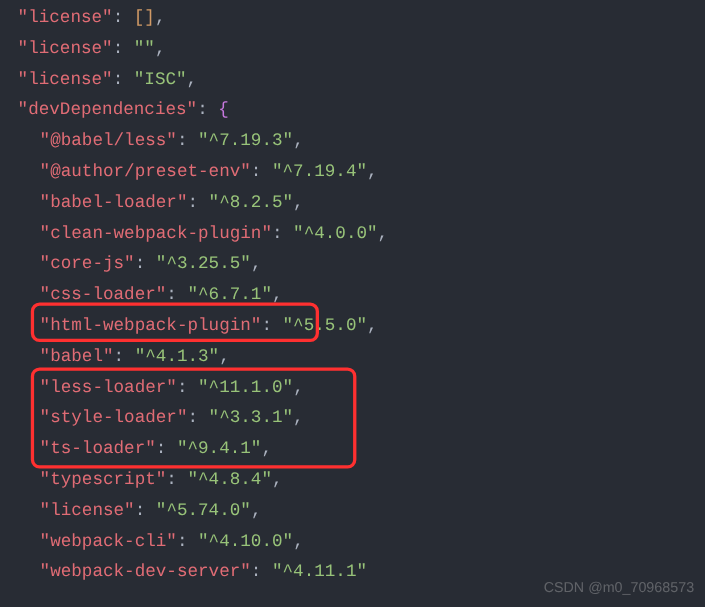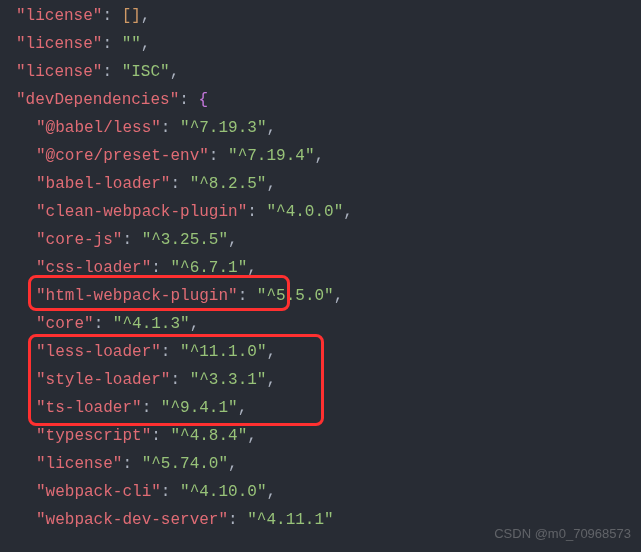--- a/index.html
+++ b/index.html
@@ -73,27 +73,27 @@
 
 <div class="line indent1"><span class="key">"<span>license</span>"</span><span class="punct">: </span><span class="bracket">[]</span><span class="punct">,</span></div>
 
 <div class="line indent1"><span class="key">"<span>license</span>"</span><span class="punct">: </span><span class="string">""</span><span class="punct">,</span></div>
 
 <div class="line indent1"><span class="key">"<span>license</span>"</span><span class="punct">: </span><span class="string">"ISC"</span><span class="punct">,</span></div>
 
 <div class="line indent1"><span class="key">"<span>devDependencies</span>"</span><span class="punct">: </span><span class="brace">{</span></div>
 
 <div class="line indent2"><span class="key">"<span>@babel/less</span>"</span><span class="punct">: </span><span class="string">"<span>^7.19.3</span>"</span><span class="punct">,</span></div>
-<div class="line indent2"><span class="key">"<span>@core/preset-env</span>"</span><span class="punct">: </span><span class="string">"<span>^7.19.4</span>"</span><span class="punct">,</span></div>
+<div class="line indent2"><span class="key">"<span>@author/preset-env</span>"</span><span class="punct">: </span><span class="string">"<span>^7.19.4</span>"</span><span class="punct">,</span></div>
 <div class="line indent2"><span class="key">"<span>babel-loader</span>"</span><span class="punct">: </span><span class="string">"<span>^8.2.5</span>"</span><span class="punct">,</span></div>
 <div class="line indent2"><span class="key">"<span>clean-webpack-plugin</span>"</span><span class="punct">: </span><span class="string">"<span>^4.0.0</span>"</span><span class="punct">,</span></div>
 <div class="line indent2"><span class="key">"<span>core-js</span>"</span><span class="punct">: </span><span class="string">"<span>^3.25.5</span>"</span><span class="punct">,</span></div>
 <div class="line indent2"><span class="key">"<span>css-loader</span>"</span><span class="punct">: </span><span class="string">"<span>^6.7.1</span>"</span><span class="punct">,</span></div>
 <div class="line indent2"><span class="key">"<span>html-webpack-plugin</span>"</span><span class="punct">: </span><span class="string">"<span>^5.5.0</span>"</span><span class="punct">,</span></div>
-<div class="line indent2"><span class="key">"<span>core</span>"</span><span class="punct">: </span><span class="string">"<span>^4.1.3</span>"</span><span class="punct">,</span></div>
+<div class="line indent2"><span class="key">"<span>babel</span>"</span><span class="punct">: </span><span class="string">"<span>^4.1.3</span>"</span><span class="punct">,</span></div>
 <div class="line indent2"><span class="key">"<span>less-loader</span>"</span><span class="punct">: </span><span class="string">"<span>^11.1.0</span>"</span><span class="punct">,</span></div>
 <div class="line indent2"><span class="key">"<span>style-loader</span>"</span><span class="punct">: </span><span class="string">"<span>^3.3.1</span>"</span><span class="punct">,</span></div>
 <div class="line indent2"><span class="key">"<span>ts-loader</span>"</span><span class="punct">: </span><span class="string">"<span>^9.4.1</span>"</span><span class="punct">,</span></div>
 <div class="line indent2"><span class="key">"<span>typescript</span>"</span><span class="punct">: </span><span class="string">"<span>^4.8.4</span>"</span><span class="punct">,</span></div>
 <div class="line indent2"><span class="key">"<span>license</span>"</span><span class="punct">: </span><span class="string">"<span>^5.74.0</span>"</span><span class="punct">,</span></div>
 <div class="line indent2"><span class="key">"<span>webpack-cli</span>"</span><span class="punct">: </span><span class="string">"<span>^4.10.0</span>"</span><span class="punct">,</span></div>
 <div class="line indent2"><span class="key">"<span>webpack-dev-server</span>"</span><span class="punct">: </span><span class="string">"<span>^4.11.1</span>"</span></div>
 
 <div class="highlight-box box1"></div>
 <div class="highlight-box box2"></div>

